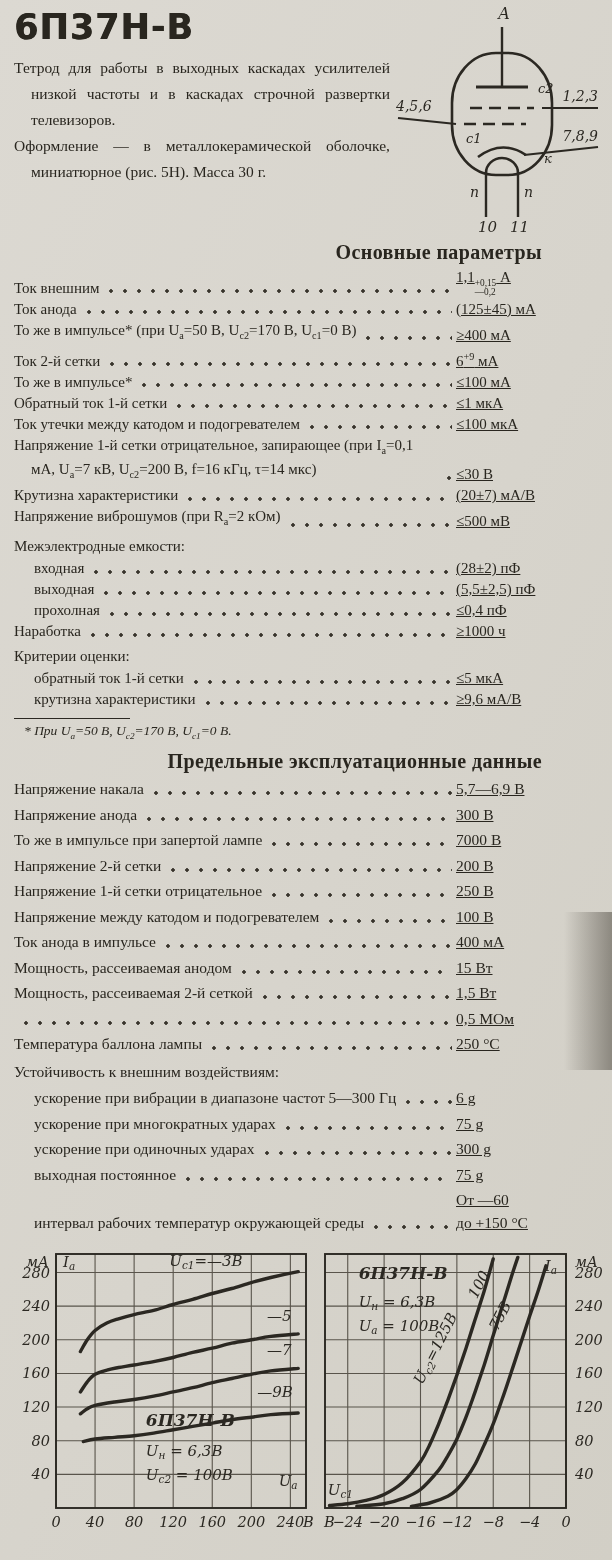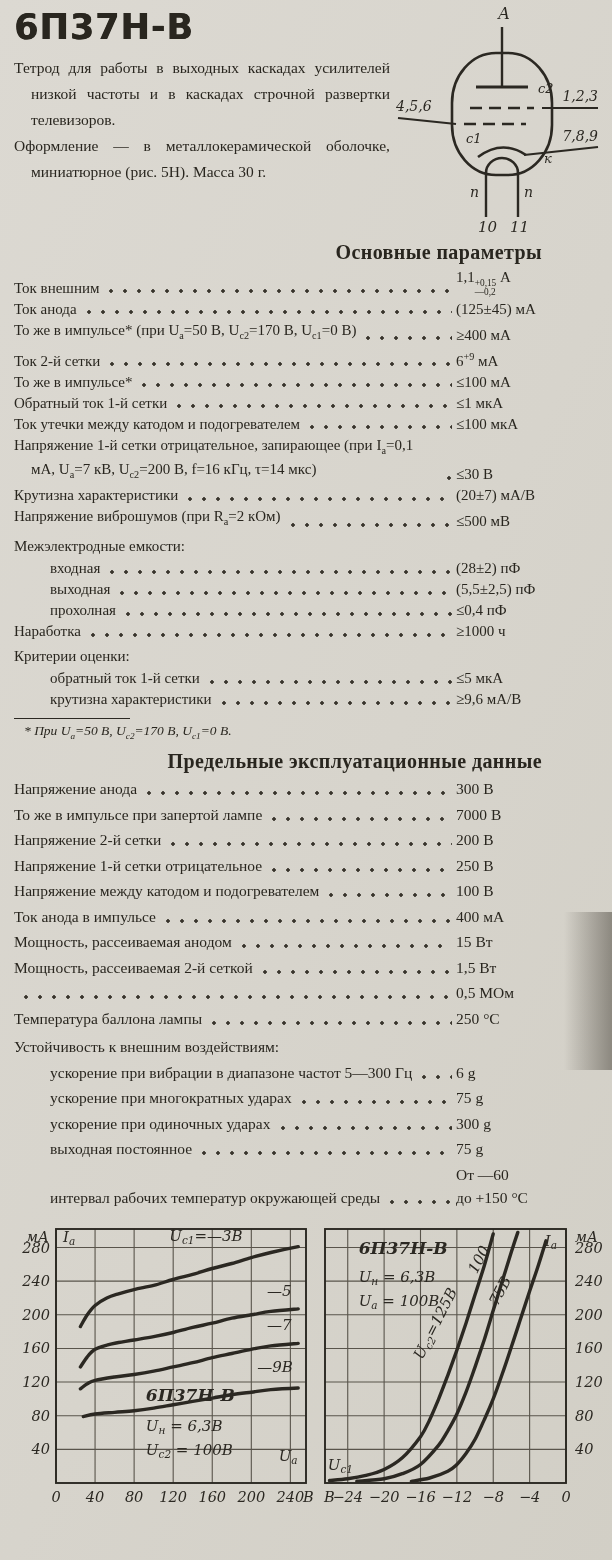--- a/index.html
+++ b/index.html
@@ -27,27 +27,27 @@
   h2{
     font-size:20px;text-align:right;margin:10px 56px 4px 0;
     letter-spacing:0.4px;font-weight:bold;
   }
   .cond{text-align:center;font-size:16px;font-style:italic;margin:0 56px 8px 0;}
   .rows{font-size:15px;line-height:19.5px;}
   .rows2{font-size:15.5px;line-height:23px;}
   .prow{display:flex;align-items:flex-end;margin:1.5px 0;}
   .rows2 .prow{margin:2.5px 0;}
   .plabel{flex:0 1 auto;padding-left:17px;text-indent:-17px;}
-  .indent .plabel{margin-left:36px;padding-left:0;text-indent:0;}
+  .indent .plabel{margin-left:20px;padding-left:0;text-indent:0;}
   .leader{
     flex:1 1 10px;height:13px;margin:0 4px 2px 9px;
     background-image:radial-gradient(circle at 3px 8px,#38342c 1.5px,transparent 2px);
     background-size:14px 13px;background-repeat:repeat-x;
   }
-  .pvalue{flex:0 0 142px;}
+  .pvalue{flex:0 0 142px;text-decoration:underline;}
   .phead{margin:5px 0 3px 0;}
   .stk{display:inline-flex;flex-direction:column;font-size:0.62em;line-height:1.05;vertical-align:-0.45em;text-indent:0;}
   sup,sub{font-size:0.68em;}
   .rule{border-top:1.6px solid #2b2822;width:116px;margin:8px 0 4px 0;}
   .foot{font-size:13.5px;font-style:italic;margin:0 0 2px 10px;}
   .smudge{position:absolute;right:0;top:912px;width:48px;height:158px;
     background:linear-gradient(to left,rgba(40,35,26,0.42),rgba(40,35,26,0));pointer-events:none;}
   .charts{display:flex;gap:4px;margin:10px 0 0 2px;}
   figure{margin:0;width:297px;}
   figure svg text{font-family:"DejaVu Serif",serif;font-style:italic;fill:#2b2822;}
@@ -178,20 +178,25 @@
         <span class="leader"></span>
         <span class="pvalue">≥9,6 мА/В</span>
       </div>
     </div>
 
   <div class="rule"></div>
   <div class="foot">* При U<sub>а</sub>=50 В, U<sub>с2</sub>=170 В, U<sub>с1</sub>=0 В.</div>
 
   <h2>Предельные эксплуатационные данные</h2>
   <div class="rows rows2" id="limit-rows">
+      <div class="prow">
+        <span class="plabel">Напряжение накала</span>
+        <span class="leader"></span>
+        <span class="pvalue">5,7—6,9 В</span>
+      </div>
       <div class="prow">
         <span class="plabel">Напряжение анода</span>
         <span class="leader"></span>
         <span class="pvalue">300 В</span>
       </div>
       <div class="prow">
         <span class="plabel">То же в импульсе при запертой лампе</span>
         <span class="leader"></span>
         <span class="pvalue">7000 В</span>
       </div>

